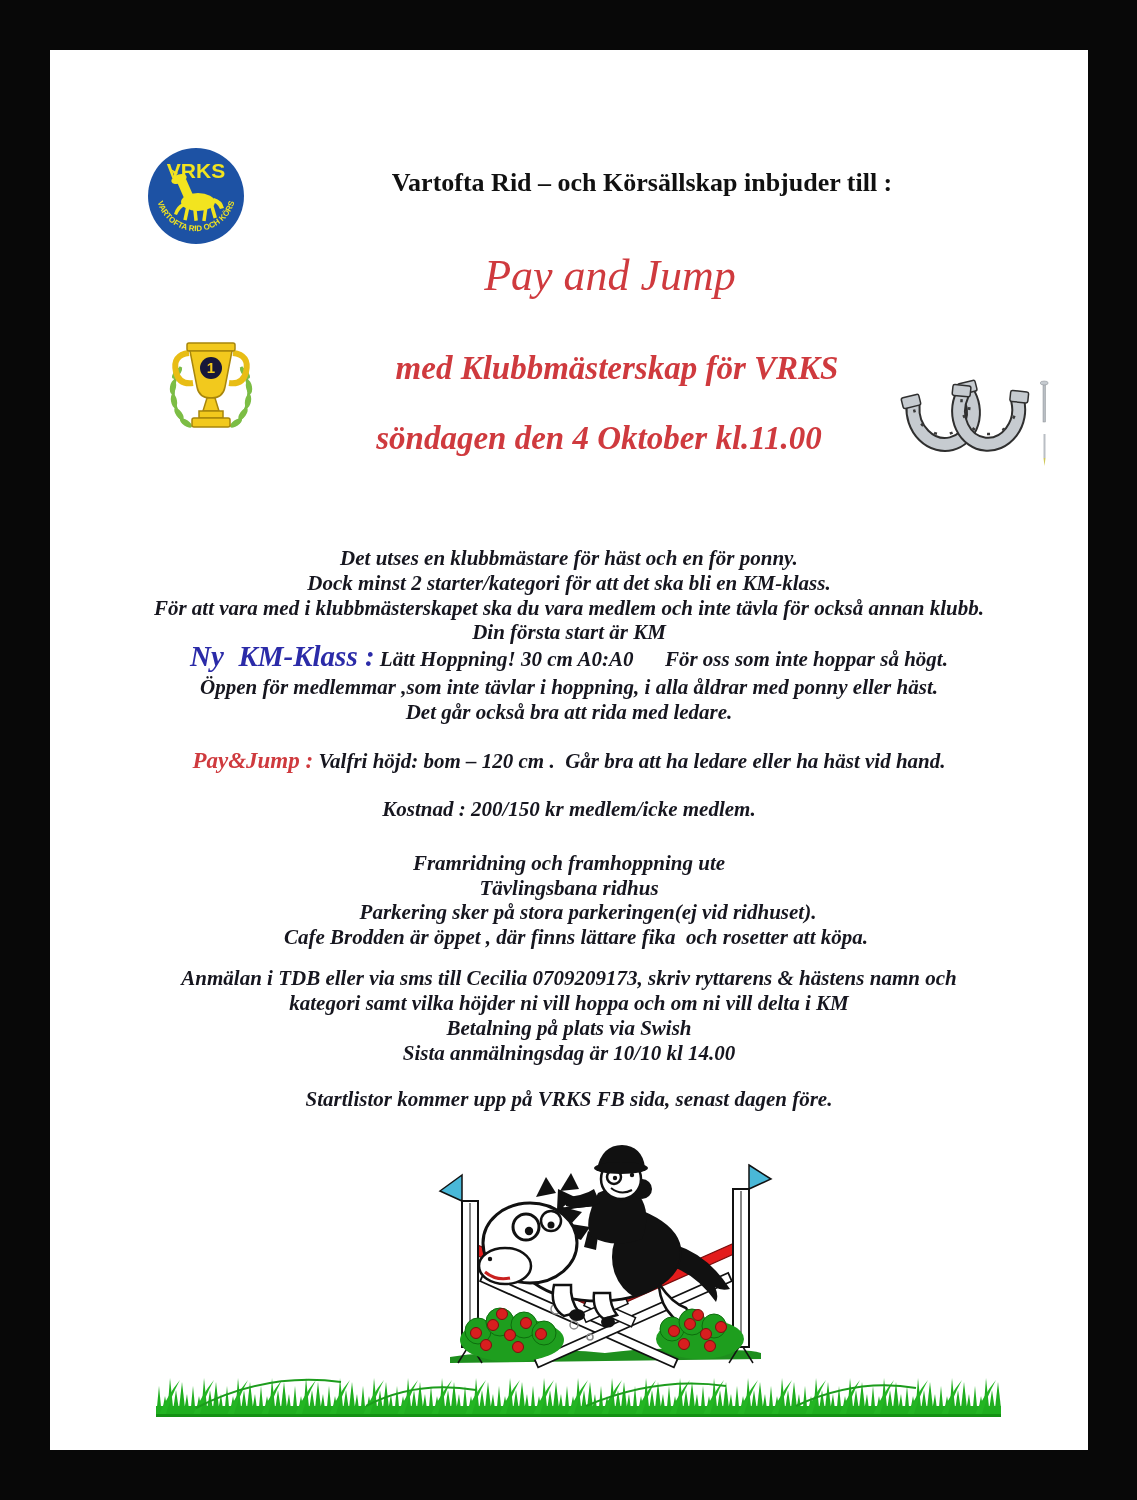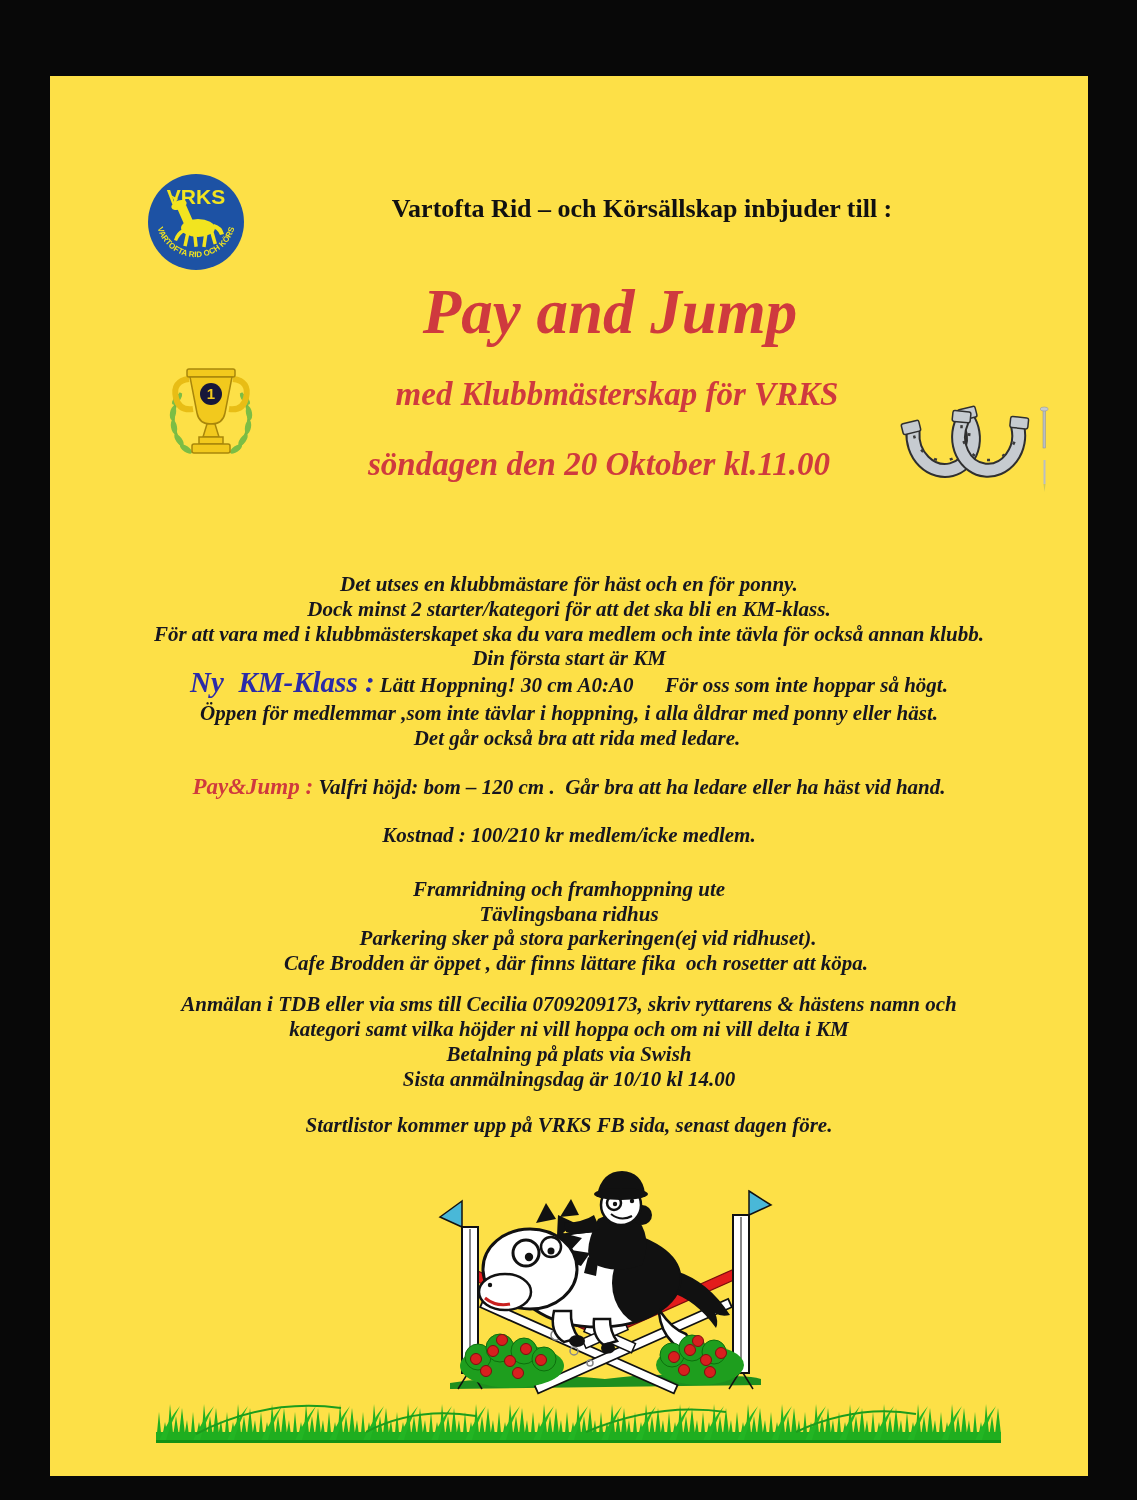--- a/index.html
+++ b/index.html
@@ -3,36 +3,36 @@
 <meta charset="utf-8">
 <title>Pay and Jump</title>
 <style>
   html,body{margin:0;padding:0;}
   body{
     width:1137px;height:1500px;background:#080808;position:relative;
     font-family:"Liberation Serif", serif;
   }
   .page{
     position:absolute;left:50px;top:50px;width:1038px;height:1400px;
-    background:#fde047;overflow:hidden;margin-top:26px;
+    background:#ffffff;overflow:hidden;
   }
   .abs{position:absolute;}
   .line{
     position:absolute;left:0;width:1038px;text-align:center;
     font-style:italic;font-weight:bold;font-size:21px;
     color:var(--text_dark,#16161f);white-space:pre-wrap;line-height:1.15;
   }
   .invite{
     position:absolute;top:118px;left:73px;width:1038px;text-align:center;
     font-weight:bold;font-style:normal;font-size:26px;color:#111;
     white-space:pre-wrap;
   }
   .main-title{
     position:absolute;top:200px;left:41px;width:1038px;text-align:center;
-    font-weight:bold;font-style:italic;font-size:63px;
+    font-weight:normal;font-style:italic;font-size:44px;
     color:var(--accent_red,#cf3a3e);white-space:pre-wrap;
   }
   .sub-red{
     position:absolute;width:1038px;text-align:center;font-weight:bold;font-style:italic;
     font-size:33px;color:var(--accent_red,#cf3a3e);white-space:pre-wrap;
   }
   .blue{color:var(--accent_blue,#2b2ba8);}
   .red-label{color:var(--accent_red,#cf3a3e);font-size:23px;}
   .big-blue-label{color:var(--accent_blue,#2b2ba8);font-size:29px;}
   svg text{font-family:"Liberation Sans", sans-serif;}
@@ -93,21 +93,21 @@
       <path d="M37,18 h42 l-7,36 q-2,11 -14,11 q-12,0 -14,-11 z" fill="#f2c91d"></path>
       <path d="M54,65 h8 l4,13 h-16 z" fill="#f2c91d"></path>
       <rect x="46" y="78" width="24" height="7" fill="#f2c91d"></rect>
       <rect x="39" y="85" width="38" height="9" rx="2" fill="#f2c91d"></rect>
     </g>
     <circle cx="58" cy="35" r="11" fill="#17173a"></circle>
     <text x="58" y="40" text-anchor="middle" font-size="15" font-weight="bold" fill="#f2c91d">1</text>
   </svg>
 
   <div class="sub-red" style="top:300px;left:48px;">med Klubbmästerskap för VRKS</div>
-  <div class="sub-red" style="top:370px;left:30px;">söndagen den 20 Oktober kl.11.00</div>
+  <div class="sub-red" style="top:370px;left:30px;">söndagen den 4 Oktober kl.11.00</div>
 
   <svg class="abs" style="left:845px;top:318px;" width="160" height="105" viewBox="0 0 160 105">
     <defs>
       <g id="shoe">
         <path d="M22,22 A30,34 0 1 0 78,22" fill="none" stroke="#2f2f2f" stroke-width="15" stroke-linecap="round"></path>
         <path d="M22,22 A30,34 0 1 0 78,22" fill="none" stroke="#c6cbd0" stroke-width="11" stroke-linecap="round"></path>
         <rect x="12" y="12" width="18" height="11" rx="2" fill="#c6cbd0" stroke="#2f2f2f" stroke-width="1.5"></rect>
         <rect x="70" y="12" width="18" height="11" rx="2" fill="#c6cbd0" stroke="#2f2f2f" stroke-width="1.5"></rect>
         <path d="M22,26 A28,32 0 1 0 78,26" fill="none" stroke="#3a3a3a" stroke-width="2.5" stroke-dasharray="3 13"></path>
       </g>
@@ -122,24 +122,24 @@
     </g>
   </svg>
 
   <div class="line" style="top:496px;">Det utses en klubbmästare för häst och en för ponny.</div>
   <div class="line" style="top:521px;">Dock minst 2 starter/kategori för att det ska bli en KM-klass.</div>
   <div class="line" style="top:546px;">För att vara med i klubbmästerskapet ska du vara medlem och inte tävla för också annan klubb.</div>
   <div class="line" style="top:570px;">Din första start är KM</div>
 
   <div class="line" style="top:590px;"><span class="big-blue-label">Ny  KM-Klass :</span><span> Lätt Hoppning! 30 cm A0:A0      För oss som inte hoppar så högt.</span></div>
   <div class="line" style="top:625px;">Öppen för medlemmar ,som inte tävlar i hoppning, i alla åldrar med ponny eller häst.</div>
-  <div class="line" style="top:650px;padding-left:8px;">Det går också bra att rida med ledare.</div>
+  <div class="line" style="top:650px;">Det går också bra att rida med ledare.</div>
 
   <div class="line" style="top:698px;"><span class="red-label">Pay&amp;Jump :</span><span> Valfri höjd: bom – 120 cm .  Går bra att ha ledare eller ha häst vid hand.</span></div>
-  <div class="line" style="top:747px;">Kostnad : 100/210 kr medlem/icke medlem.</div>
+  <div class="line" style="top:747px;">Kostnad : 200/150 kr medlem/icke medlem.</div>
 
   <div class="line" style="top:801px;">Framridning och framhoppning ute</div>
   <div class="line" style="top:826px;">Tävlingsbana ridhus</div>
   <div class="line" style="top:850px;padding-left:19px;">Parkering sker på stora parkeringen(ej vid ridhuset).</div>
   <div class="line" style="top:875px;padding-left:7px;">Cafe Brodden är öppet , där finns lättare fika  och rosetter att köpa.</div>
 
   <div class="line" style="top:916px;">Anmälan i TDB eller via sms till Cecilia 0709209173, skriv ryttarens &amp; hästens namn och</div>
   <div class="line" style="top:941px;">kategori samt vilka höjder ni vill hoppa och om ni vill delta i KM</div>
   <div class="line" style="top:966px;">Betalning på plats via Swish</div>
   <div class="line" style="top:991px;">Sista anmälningsdag är 10/10 kl 14.00</div>

